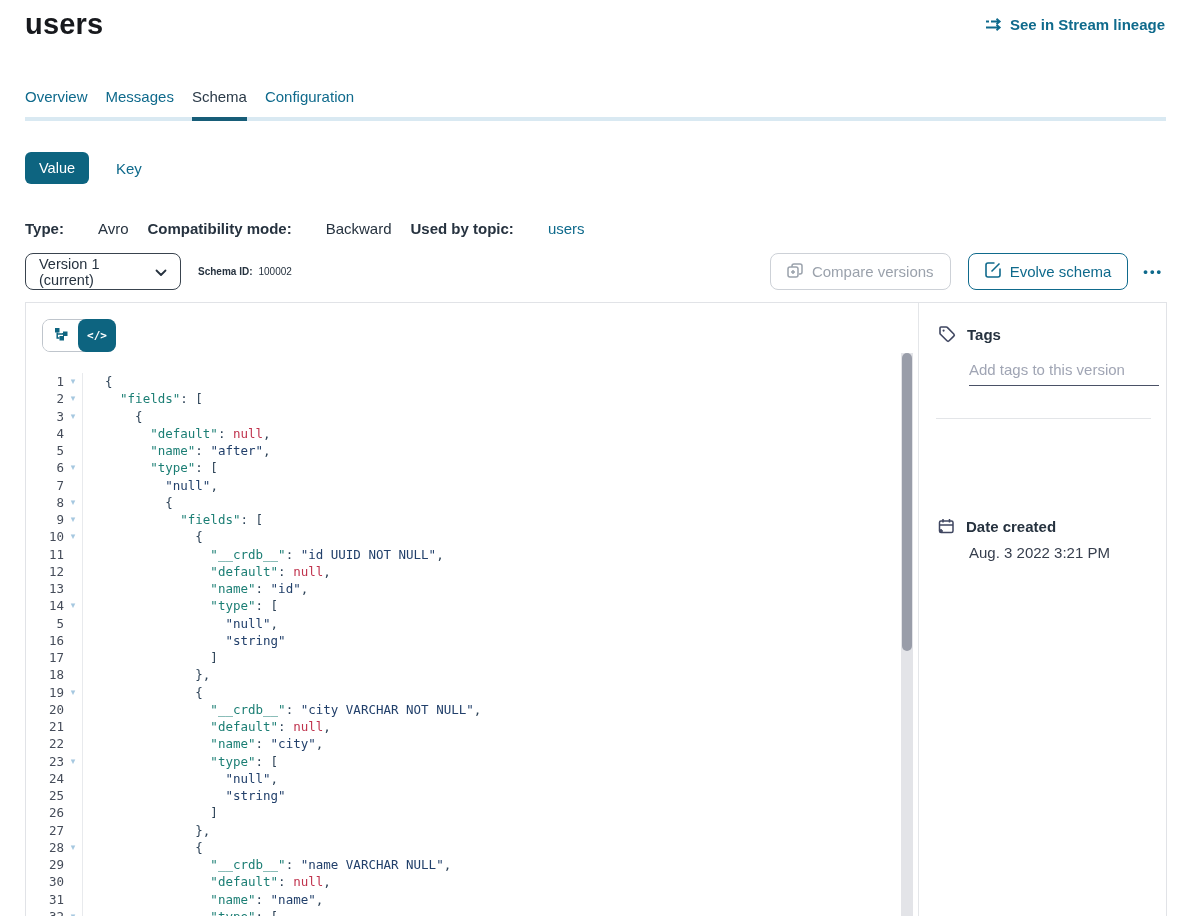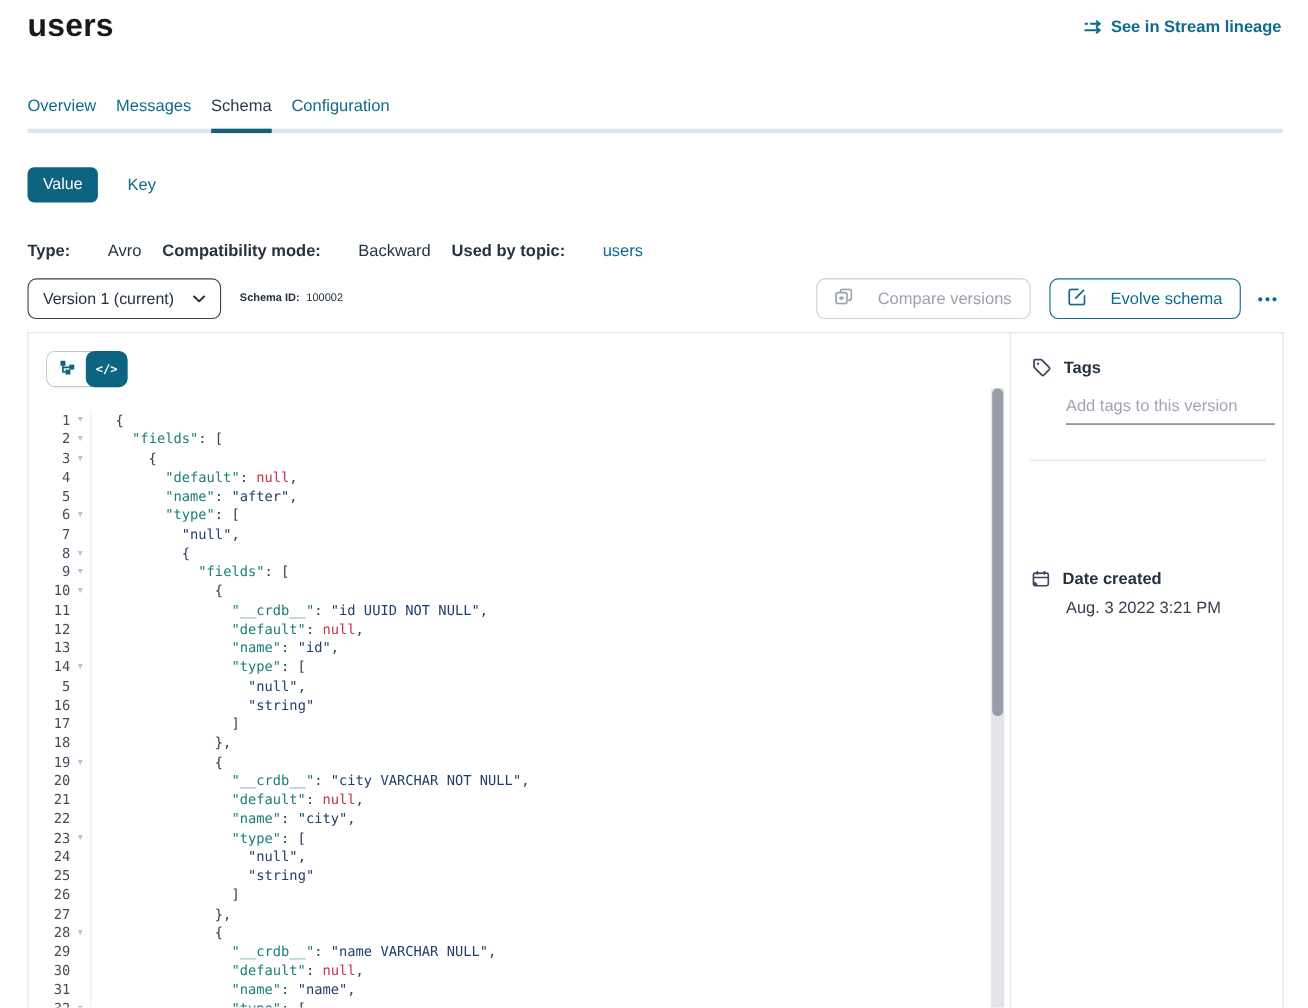--- a/index.html
+++ b/index.html
@@ -47,31 +47,31 @@
   
   .meta-row { position: absolute; left: 25px; top: 220px; font-size: 15px; display: flex; }
   .meta-row b { font-weight: 700; color: #26323F; }
   .meta-row .val { margin-left: 6px; color: #26323F; }
   .meta-group { margin-right: 19px; display: flex; gap: 28px; }
   .topic-link { margin-left: 6px; color: #0F6A8C; cursor: pointer; }
 
   
   .version-row { position: absolute; left: 25px; right: 24px; top: 253px; height: 37px; display: flex; align-items: center; }
   .version-select {
-    width: 176px; height: 37px; border: 1px solid #39434E; border-radius: 8px;
+    width: 156px; height: 37px; border: 1px solid #39434E; border-radius: 8px;
     display: flex; align-items: center; justify-content: space-between;
     padding: 0 13px; font-size: 14.5px; color: #26323F; cursor: pointer; background: #fff;
   }
   .schema-id { margin-left: 17px; font-size: 10px; display: flex; }
   .schema-id b { font-weight: 700; }
   .schema-id .val { margin-left: 6px; }
   .version-actions { margin-left: auto; display: flex; align-items: center; }
   .btn {
     height: 37px; border-radius: 8px; background: #fff;
-    display: inline-flex; align-items: center; gap: 23px; padding: 0 16px;
+    display: inline-flex; align-items: center; gap: 9px; padding: 0 16px;
     font-size: 15px; font-weight: 500; cursor: pointer;
     font-family: "Liberation Sans", sans-serif;
   }
   .btn-disabled { border: 1px solid #CDD1D7; color: #9BA2AC; cursor: default; }
   .btn-primary-outline { border: 1px solid #0F6A8C; color: #0F6A8C; margin-left: 17px; }
   .more-btn {
     margin-left: 13px; color: #0F6A8C; font-size: 13px; letter-spacing: 2px;
     font-weight: 700; cursor: pointer; border: none; background: transparent; padding: 4px 2px;
   }
 

